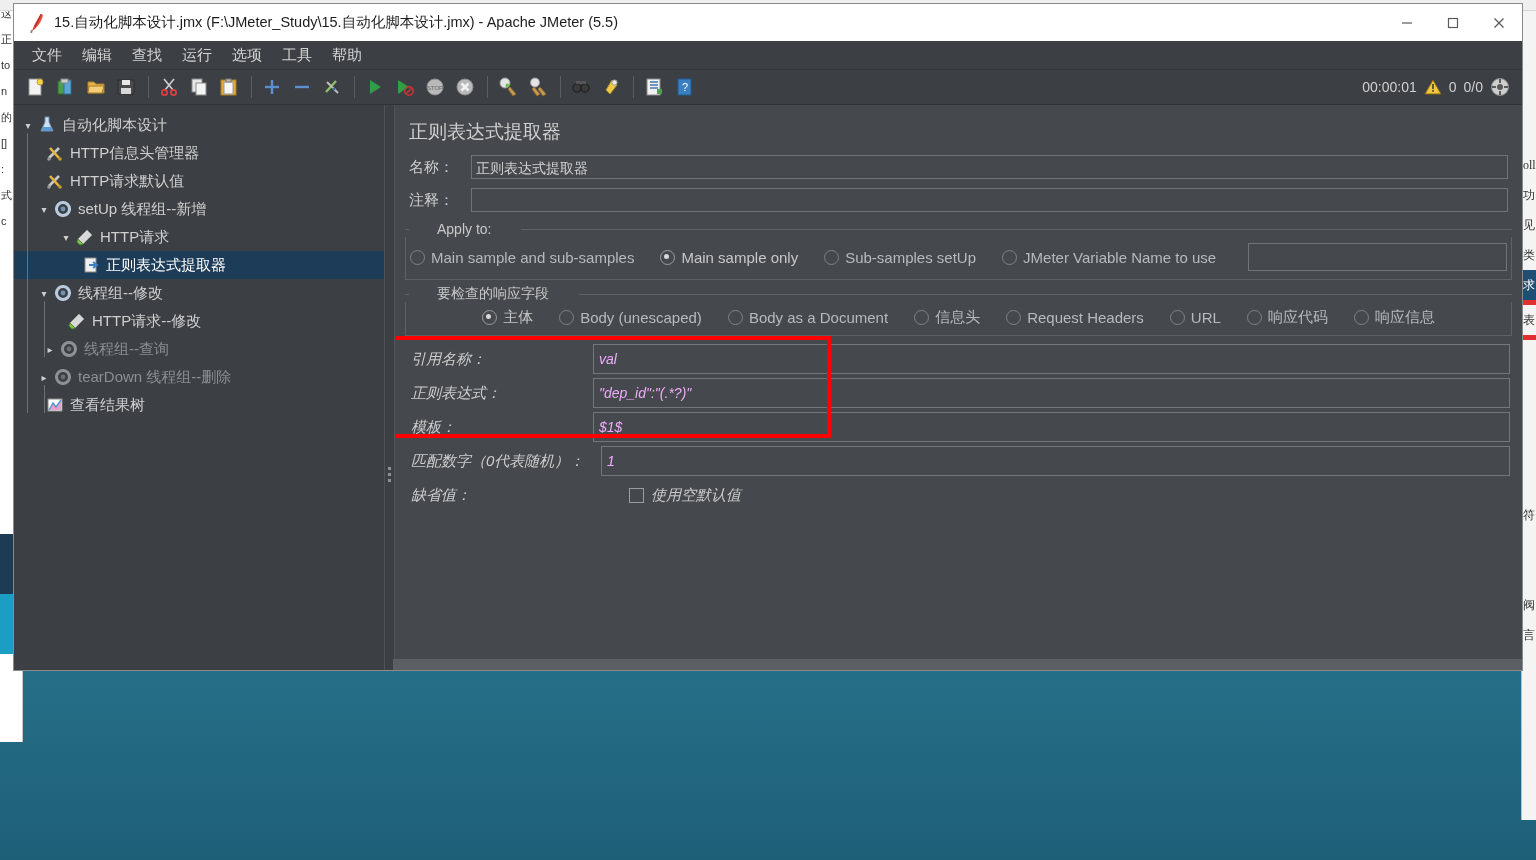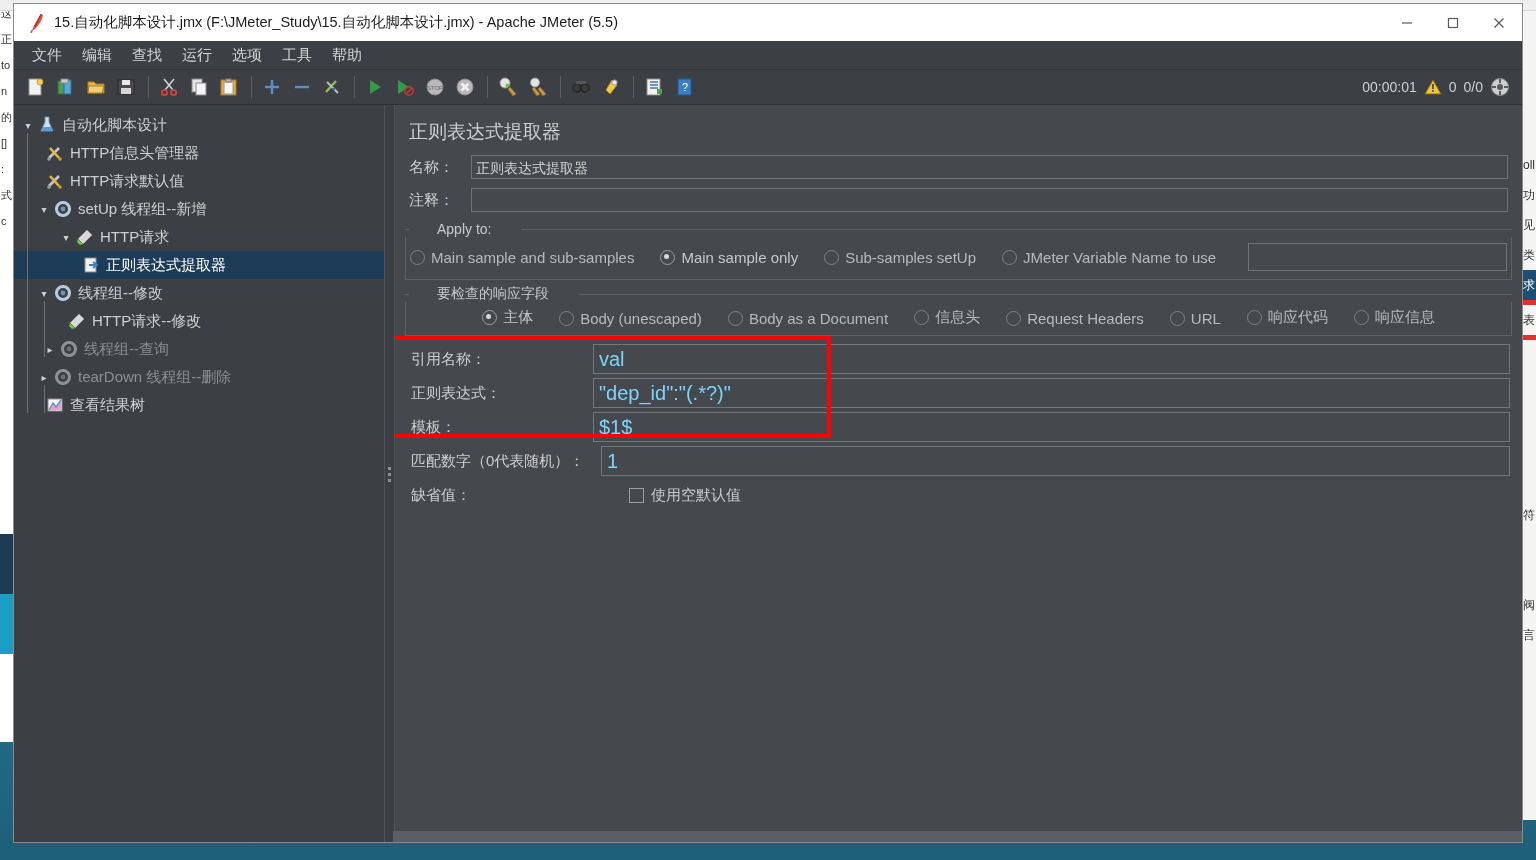--- a/index.html
+++ b/index.html
@@ -25,38 +25,38 @@
   }
   #bg-doc-left .sliver { padding-left: 1px; white-space: nowrap; }
   #bg-doc-left .sliver.b { background: #1d3b55; color: #cfd8e3; }
   #bg-doc-left .sliver.c { background: #1a9ec4; height: 60px; }
 
   #bg-doc-right {
     position: absolute; right: 0; top: 0; width: 14px; height: 820px;
     background: #f4f4f4;
     border-left: 1px solid #bdbdbd;
     overflow: hidden;
-    color: #333; font-size: 12px; line-height: 30px;
+    color: #333; font-size: 12px; line-height: 30px; font-family: Liberation Serif, serif;
   }
   #bg-doc-right .sliver { white-space: nowrap; padding-left: 1px; }
   #bg-doc-right .sel { background: #1d4f76; color: #fff; }
   #bg-doc-right .red { background: #e03030; height: 5px; line-height: 5px; }
 
   #bg-top-strip {
     position: absolute; left: 0; top: 0; width: 1536px; height: 10px;
     background: #efefef;
     color: #444; font-size: 9px; line-height: 10px;
     overflow: hidden; white-space: nowrap;
     border-bottom: 1px solid #d6d6d6;
   }
 
   
   #jmeter-window {
     position: absolute; left: 14px; top: 4px;
-    width: 1508px; height: 838px;
+    width: 1508px; height: 666px;
     background: #3c4044;
     box-shadow: 0 0 0 1px #8b8b8b;
     overflow: hidden;
   }
 
   
   #titlebar {
     height: 37px;
     background: #ffffff;
     display: flex; align-items: center;
@@ -206,21 +206,21 @@
     border-left: 1px solid #5d6165;
     border-right: 1px solid #5d6165;
     border-bottom: 1px solid #5d6165;
     padding: 6px 4px 8px 4px;
   }
 
   .radio-line {
     display: flex; align-items: center; flex-wrap: nowrap;
     gap: 12px; color: #cdcdcd; font-size: 15px;
   }
-  .radio-line.centered { justify-content: center; align-items: flex-end; }
+  .radio-line.centered { justify-content: center; }
   .radio {
     display: inline-flex; align-items: center;
     margin-right: 14px; white-space: nowrap;
   }
   .rbox {
     width: 13px; height: 13px; border-radius: 50%;
     border: 1px solid #9a9ea1; background: #45494d;
     margin-right: 6px; flex: none;
     position: relative;
   }
@@ -234,34 +234,34 @@
   .radio.off .rlabel { color: #b6babd; }
 
   .varname-input {
     width: 330px; height: 26px;
     background: #45494d;
     border: 1px solid #6f7478;
     margin-left: 6px;
   }
 
   
-  #fields { position: relative; padding: 0 0 0 8px; }
+  #fields { position: relative; padding: 0 0 0 8px; font-style: italic; }
   .f-row { display: flex; align-items: stretch; height: 34px; }
   .f-row .f-lbl {
     width: 190px; flex: none;
     color: #cdcdcd; font-size: 15px;
     display: flex; align-items: center;
     padding-left: 8px; box-sizing: border-box;
     white-space: nowrap;
   }
   .f-row .f-in {
     flex: 1; margin-right: 12px;
     background: #45494d;
     border: 1px solid #72777b;
-    color: #7dd3fc; font-size: 20px;
+    color: #f0abfc; font-size: 14px;
     display: flex; align-items: center;
     padding-left: 5px; box-sizing: border-box;
     height: 30px; align-self: center;
     white-space: nowrap; overflow: hidden;
   }
   .f-row .f-in.fixed { flex: none; width: 295px; margin-right: 0; }
   .f-row .f-cell {
     flex: 1; display: flex; align-items: center;
     margin-right: 12px;
   }

